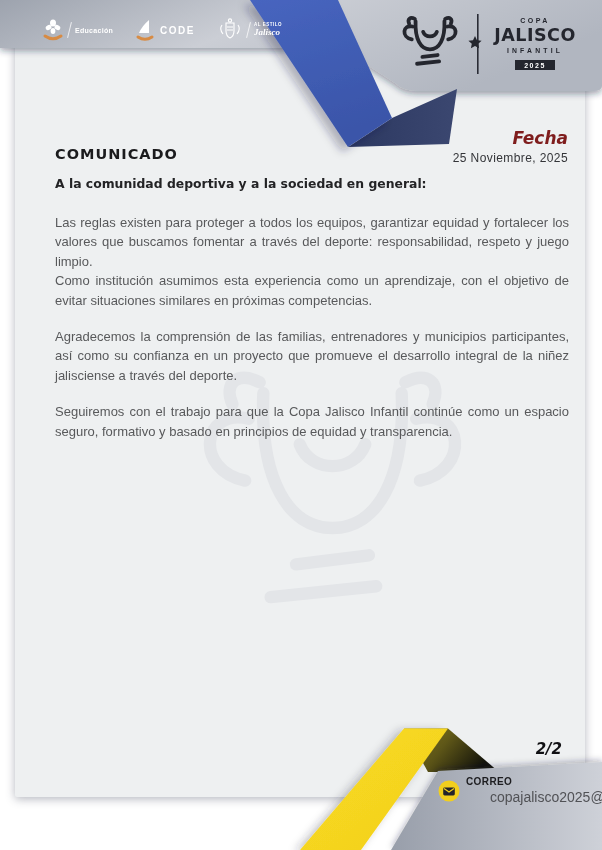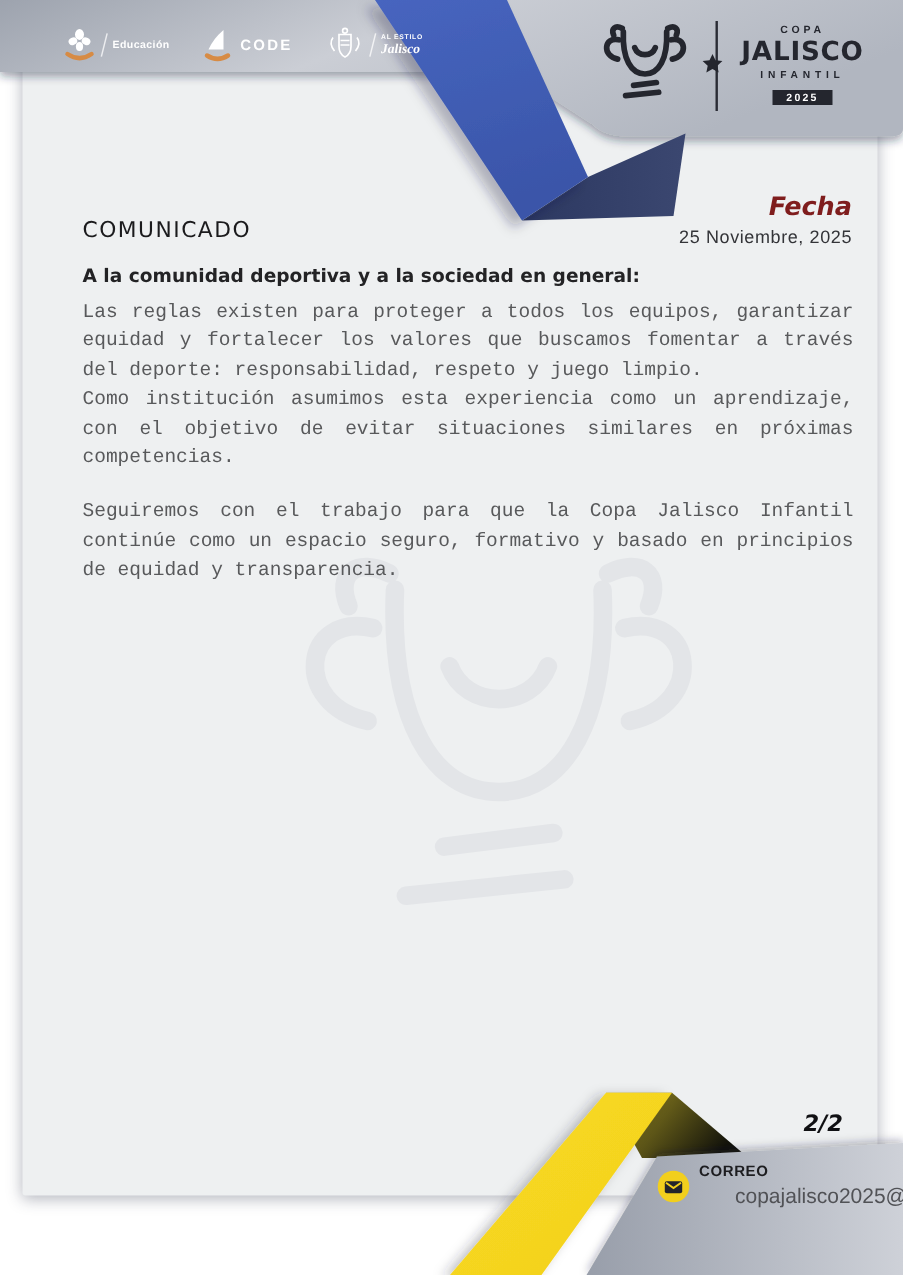--- a/index.html
+++ b/index.html
@@ -39,23 +39,23 @@
   .brand-year{display:inline-block;background:#24262e;color:#fff;font-size:7px;font-weight:bold;
     letter-spacing:1.5px;padding:1.5px 9px;margin-top:3px;}
 
   
   .date-block{position:absolute;right:34px;top:128px;text-align:right;z-index:4;}
   .date-label{font-family:"DejaVu Sans",sans-serif;font-weight:bold;font-style:italic;font-size:17px;color:#7f1d1d;}
   .date-value{font-size:12px;color:#333438;letter-spacing:.4px;margin-top:3px;}
 
   
   .doc{position:absolute;left:55px;top:146px;width:514px;z-index:4;}
-  .doc-title{font-family:"DejaVu Sans",sans-serif;font-size:14.5px;font-weight:normal;letter-spacing:1px;color:#1b1b1d;}
+  .doc-title{font-family:"DejaVu Sans",sans-serif;font-size:14.5px;font-weight:bold;letter-spacing:1px;color:#1b1b1d;}
   .doc-salutation{font-family:"DejaVu Sans",sans-serif;font-size:12.4px;font-weight:bold;color:#232325;margin-top:14px;}
-  .doc-body{margin-top:7px;color:#58595b;font-size:13px;line-height:19.4px;text-align:justify;font-family:Liberation Mono, monospace;}
+  .doc-body{margin-top:22px;color:#58595b;font-size:13px;line-height:19.4px;text-align:justify;}
   .doc-body p{margin:0;}
   .doc-body p.gap{margin-top:17px;}
 
   
   .page-indicator{position:absolute;right:40px;top:740px;z-index:4;
     font-family:"DejaVu Sans",sans-serif;font-weight:bold;font-style:italic;font-size:15px;color:#101013;}
   .contacts{position:absolute;left:438px;top:776px;z-index:4;display:flex;flex-direction:column;gap:10px;}
   .contact-row{display:flex;align-items:center;gap:6px;}
   .contact-text{line-height:1.25;}
   .contact-label{font-weight:bold;font-size:10px;letter-spacing:.4px;color:#1d1d20;}
@@ -170,20 +170,21 @@
     <div class="date-label">Fecha</div>
     <div class="date-value">25 Noviembre, 2025</div>
   </div>
 
   <div class="doc">
     <div class="doc-title">COMUNICADO</div>
     <div class="doc-salutation">A la comunidad deportiva y a la sociedad en general:</div>
     <div class="doc-body">
       <p>Las reglas existen para proteger a todos los equipos, garantizar equidad y fortalecer los valores que buscamos fomentar a través del deporte: responsabilidad, respeto y juego limpio.</p>
       <p>Como institución asumimos esta experiencia como un aprendizaje, con el objetivo de evitar situaciones similares en próximas competencias.</p>
+      <p class="gap">Agradecemos la comprensión de las familias, entrenadores y municipios participantes, así como su confianza en un proyecto que promueve el desarrollo integral de la niñez jalisciense a través del deporte.</p>
       <p class="gap">Seguiremos con el trabajo para que la Copa Jalisco Infantil continúe como un espacio seguro, formativo y basado en principios de equidad y transparencia.</p>
     </div>
   </div>
 
   <svg class="deco-bottom" width="602" height="150" viewBox="0 0 602 150">
     <defs>
       <linearGradient id="panelGrad" x1="0" y1="0" x2="1" y2="0">
         <stop offset="0" stop-color="#989eaa"></stop>
         <stop offset="1" stop-color="#ced1d8"></stop>
       </linearGradient>

